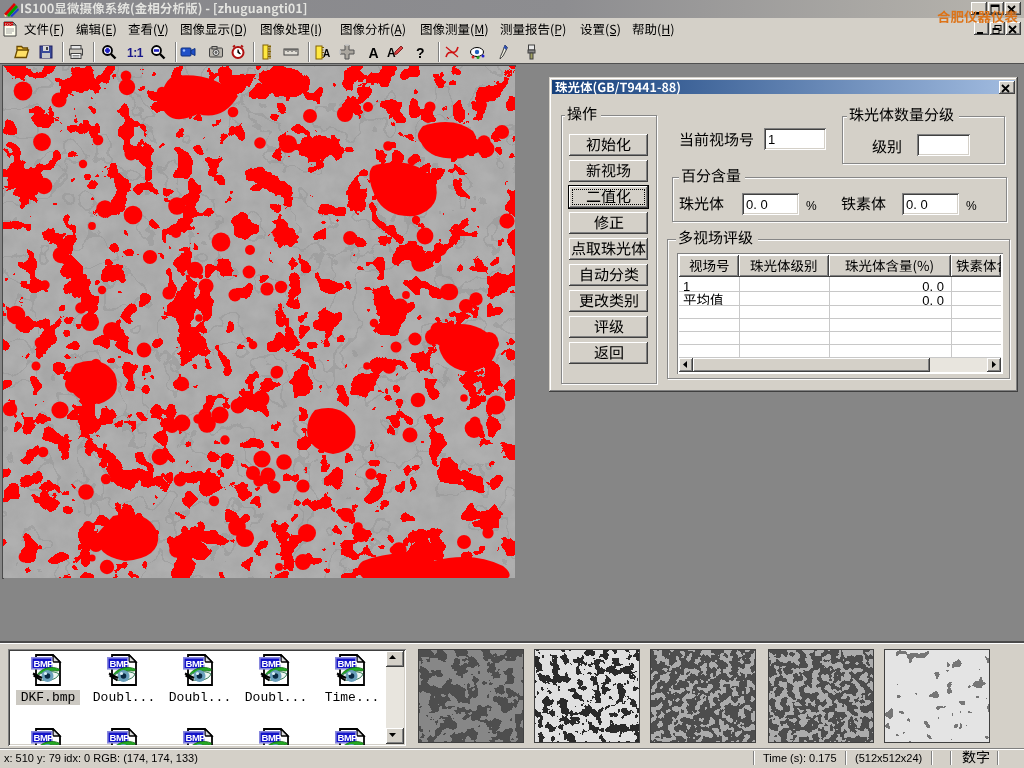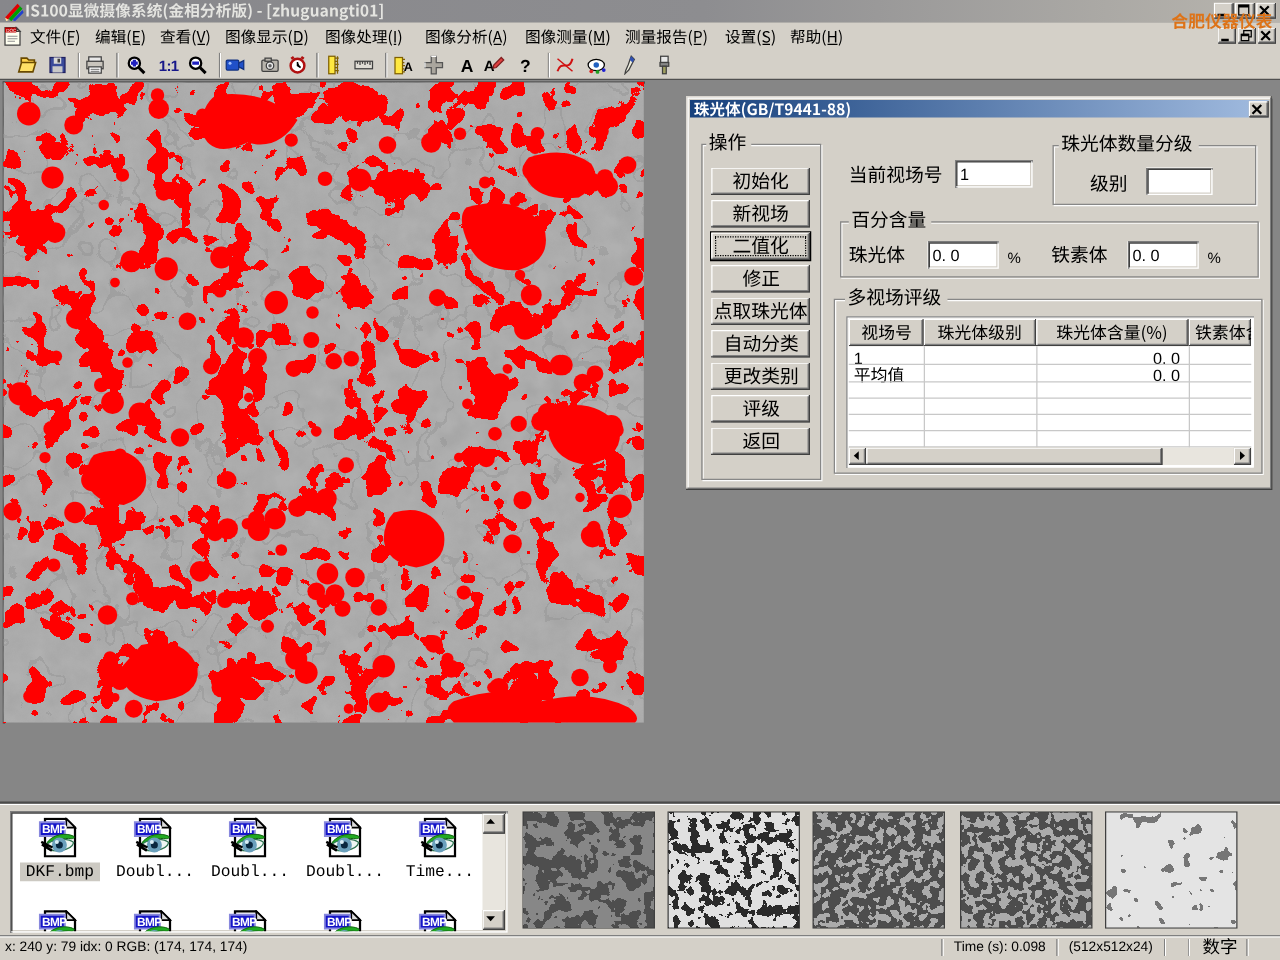--- a/index.html
+++ b/index.html
@@ -716,22 +716,22 @@
       <rect width="104" height="92" fill="#ababab"></rect>
       <rect width="104" height="92" filter="url(#th3)"></rect>
     </g>
     <g transform="translate(885,1)">
       <rect x="-1" y="-1" width="106" height="94" fill="#404040"></rect>
       <rect width="104" height="92" fill="#e4e4e4"></rect>
       <rect width="104" height="92" filter="url(#th4)"></rect>
     </g>
   </svg>
 <div class="abs face" style="left:0;top:748px;width:1024px;height:20px;border-top:1px solid #808080;box-shadow:inset 0 1px #fff"></div>
-<div class="abs" style="left:4px;top:752px;font-size:11px;color:#000">x: 240 y: 79 idx: 0 RGB: (174, 174, 174)</div>
+<div class="abs" style="left:4px;top:752px;font-size:11px;color:#000">x: 510 y: 79 idx: 0 RGB: (174, 174, 133)</div>
 <div class="abs" style="left:753px;top:751px;width:2px;height:14px;box-shadow:inset 1px 0 #808080,inset -1px 0 #fff"></div>
 <div class="abs" style="left:845px;top:751px;width:2px;height:14px;box-shadow:inset 1px 0 #808080,inset -1px 0 #fff"></div>
 <div class="abs" style="left:931px;top:751px;width:2px;height:14px;box-shadow:inset 1px 0 #808080,inset -1px 0 #fff"></div>
 <div class="abs" style="left:950px;top:751px;width:2px;height:14px;box-shadow:inset 1px 0 #808080,inset -1px 0 #fff"></div>
 <div class="abs" style="left:997px;top:751px;width:2px;height:14px;box-shadow:inset 1px 0 #808080,inset -1px 0 #fff"></div>
-<div class="abs" style="left:763px;top:752px;font-size:11px">Time (s): 0.098</div>
+<div class="abs" style="left:763px;top:752px;font-size:11px">Time (s): 0.175</div>
 <div class="abs" style="left:855px;top:752px;font-size:11px">(512x512x24)</div>
 <svg class="abs" width="30" height="20" style="left:962px;top:750px;overflow:visible" viewBox="0 0 30 20">
     <path transform="translate(0,12.3)" d="M6.2 -11.5C6.0 -10.9 5.5 -10.1 5.2 -9.6L5.8 -9.3C6.2 -9.8 6.7 -10.5 7.1 -11.1ZM1.2 -11.1C1.6 -10.5 2.0 -9.7 2.1 -9.3L2.9 -9.6C2.8 -10.1 2.4 -10.9 2.0 -11.4ZM5.7 -3.6C5.4 -2.9 5.0 -2.3 4.4 -1.8C3.9 -2.0 3.4 -2.3 2.8 -2.5C3.0 -2.9 3.3 -3.2 3.5 -3.6ZM1.5 -2.1C2.2 -1.9 3.0 -1.5 3.7 -1.2C2.8 -0.5 1.7 -0.1 0.6 0.2C0.8 0.4 1.0 0.8 1.1 1.0C2.4 0.7 3.6 0.1 4.6 -0.7C5.0 -0.4 5.4 -0.2 5.8 0.1L6.4 -0.6C6.1 -0.8 5.7 -1.1 5.2 -1.3C6.0 -2.1 6.6 -3.1 6.9 -4.3L6.4 -4.6L6.2 -4.5H3.9L4.2 -5.2L3.3 -5.4C3.2 -5.1 3.0 -4.8 2.9 -4.5H1.0V-3.6H2.5C2.2 -3.1 1.8 -2.6 1.5 -2.1ZM3.6 -11.8V-9.2H0.7V-8.3H3.3C2.6 -7.4 1.5 -6.5 0.5 -6.1C0.8 -5.9 1.0 -5.5 1.1 -5.3C2.0 -5.8 2.9 -6.5 3.6 -7.4V-5.7H4.6V-7.6C5.2 -7.1 6.1 -6.4 6.5 -6.1L7.0 -6.8C6.7 -7.1 5.5 -7.9 4.8 -8.3H7.4V-9.2H4.6V-11.8ZM8.8 -11.6C8.5 -9.2 7.8 -6.8 6.7 -5.4C7.0 -5.2 7.4 -4.9 7.5 -4.7C7.9 -5.2 8.2 -5.9 8.5 -6.5C8.8 -5.2 9.2 -3.9 9.7 -2.8C8.9 -1.5 7.8 -0.4 6.3 0.3C6.5 0.5 6.8 0.9 6.9 1.2C8.3 0.4 9.4 -0.6 10.2 -1.8C10.9 -0.6 11.8 0.3 12.9 1.0C13.1 0.7 13.4 0.4 13.6 0.2C12.4 -0.5 11.5 -1.5 10.8 -2.8C11.5 -4.2 12.0 -6.0 12.3 -8.1H13.3V-9.0H9.3C9.5 -9.8 9.6 -10.7 9.8 -11.5ZM11.3 -8.1C11.1 -6.5 10.8 -5.1 10.3 -3.9C9.7 -5.1 9.3 -6.6 9.1 -8.1Z M20.4 -5.1V-4.2H15.0V-3.2H20.4V-0.2C20.4 0.0 20.4 0.1 20.1 0.1C19.9 0.1 19.0 0.1 18.0 0.1C18.2 0.3 18.4 0.8 18.5 1.1C19.7 1.1 20.4 1.1 20.9 0.9C21.4 0.8 21.5 0.4 21.5 -0.2V-3.2H27.0V-4.2H21.5V-4.7C22.8 -5.4 24.0 -6.3 24.9 -7.2L24.2 -7.8L24.0 -7.7H17.3V-6.7H22.9C22.2 -6.1 21.3 -5.5 20.4 -5.1ZM19.9 -11.5C20.2 -11.2 20.5 -10.7 20.6 -10.3H15.1V-7.4H16.2V-9.3H25.8V-7.4H26.9V-10.3H21.9C21.7 -10.8 21.3 -11.4 21.0 -11.9Z" fill="#000"></path>
   </svg>
 </body></html>

